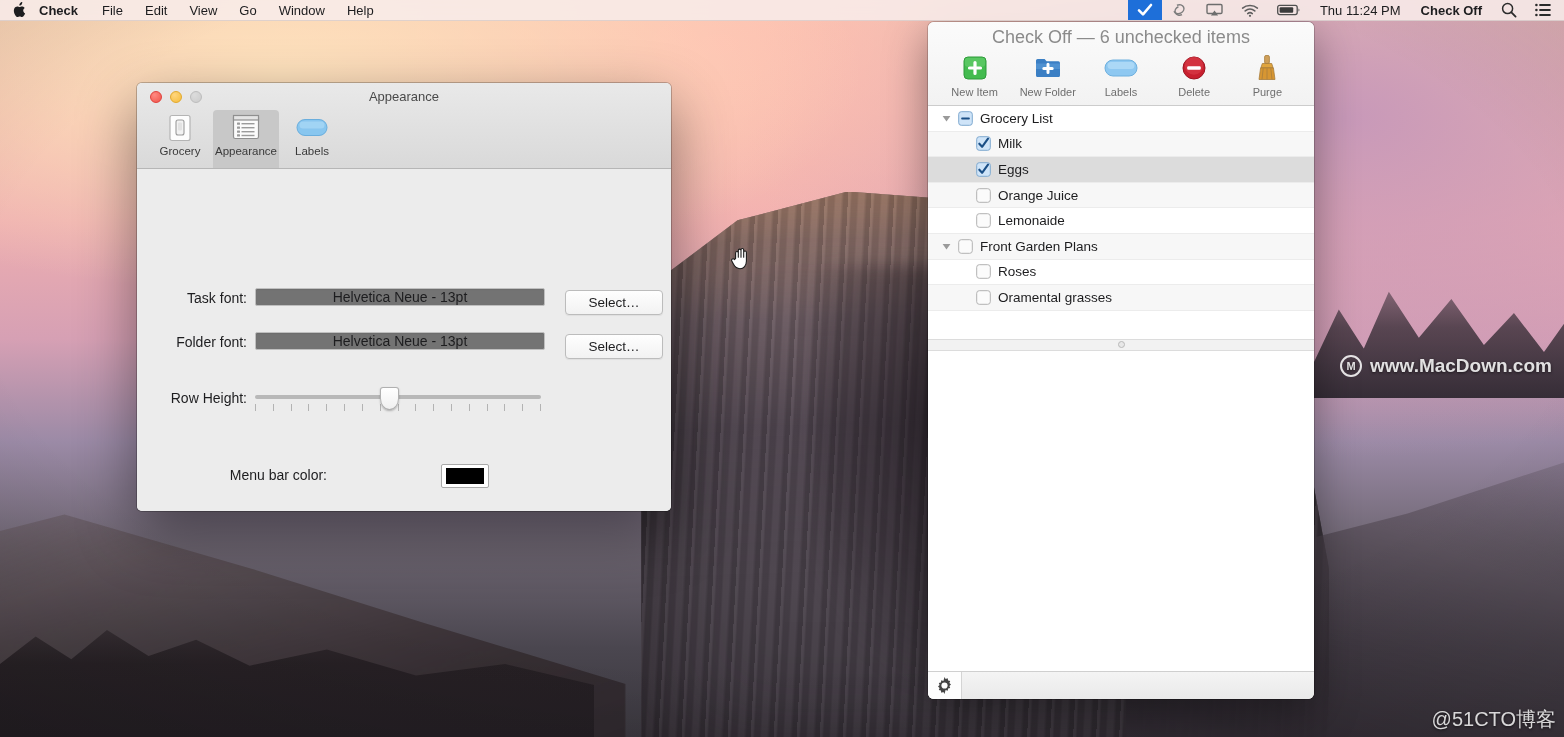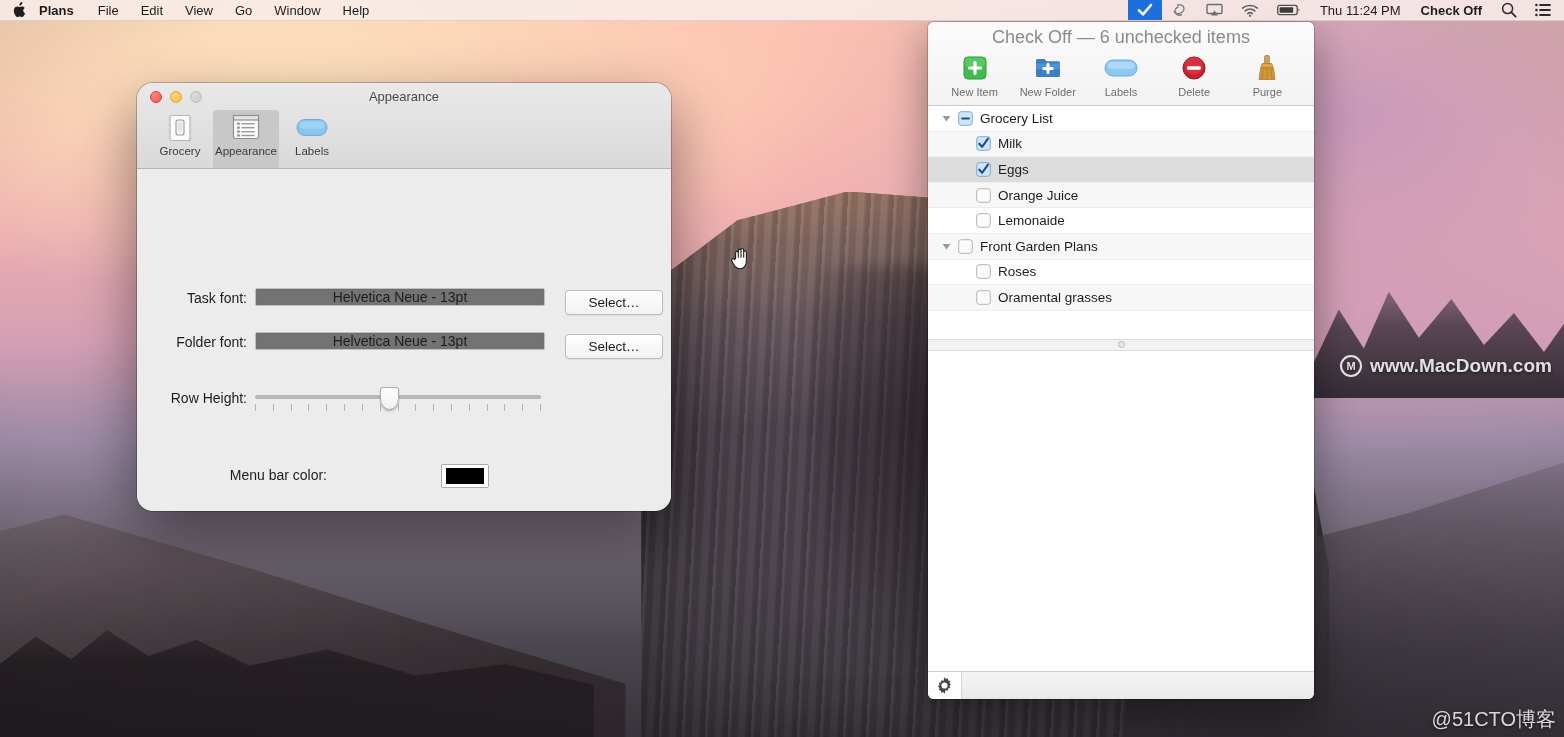--- a/index.html
+++ b/index.html
@@ -95,21 +95,21 @@
   .mb-xtra.sel { background:#1e6fd9; color:#fff; }
   .mb-clock { padding:0 10px; font-size:13px; }
   .mb-appname { padding:0 10px; font-weight:bold; }
 
   svg.mbicon { display:block; }
 
   
   #appearance-window {
     position:absolute; left:137px; top:83px; width:534px; height:428px;
     background:#ececec;
-    border-radius:16px;
+    border-radius:5px;
     box-shadow:0 22px 60px rgba(0,0,0,.45), 0 0 0 1px rgba(0,0,0,.22);
     overflow:hidden;
     z-index:20;
   }
   .aw-titlebar {
     height:86px;
     background:linear-gradient(180deg,#e9e9e9 0%,#d9d9d9 100%);
     border-bottom:1px solid #b6b6b6;
     position:relative;
   }
@@ -267,21 +267,21 @@
   <div class="wp-vignette"></div>
 </div>
 
 <div id="menubar">
   <div class="mb-left">
     <div class="mb-apple">
       <svg width="14" height="16" viewBox="0 0 14 16" aria-hidden="true">
         <path fill="#1d1d1f" d="M9.6 2.4c.5-.6.8-1.5.7-2.4-.8 0-1.7.5-2.2 1.2-.5.6-.9 1.5-.7 2.3.9.1 1.8-.4 2.2-1.1zM11.2 8.5c0-1.7 1.4-2.5 1.5-2.6-.8-1.2-2.1-1.3-2.5-1.4-1.1-.1-2.1.6-2.6.6s-1.4-.6-2.3-.6c-1.2 0-2.3.7-2.9 1.8-1.2 2.1-.3 5.3.9 7 .6.9 1.3 1.8 2.2 1.8.9 0 1.2-.6 2.3-.6s1.4.6 2.3.5c.9 0 1.5-.9 2.1-1.7.7-1 .9-1.9.9-2-.1 0-1.8-.7-1.9-2.8z"></path>
       </svg>
     </div>
-    <div class="mb-item bold">Plans</div>
+    <div class="mb-item bold">Check</div>
     <div class="mb-item">File</div>
     <div class="mb-item">Edit</div>
     <div class="mb-item">View</div>
     <div class="mb-item">Go</div>
     <div class="mb-item">Window</div>
     <div class="mb-item">Help</div>
   </div>
 
   <div class="mb-right">
     <div class="mb-xtra sel">

